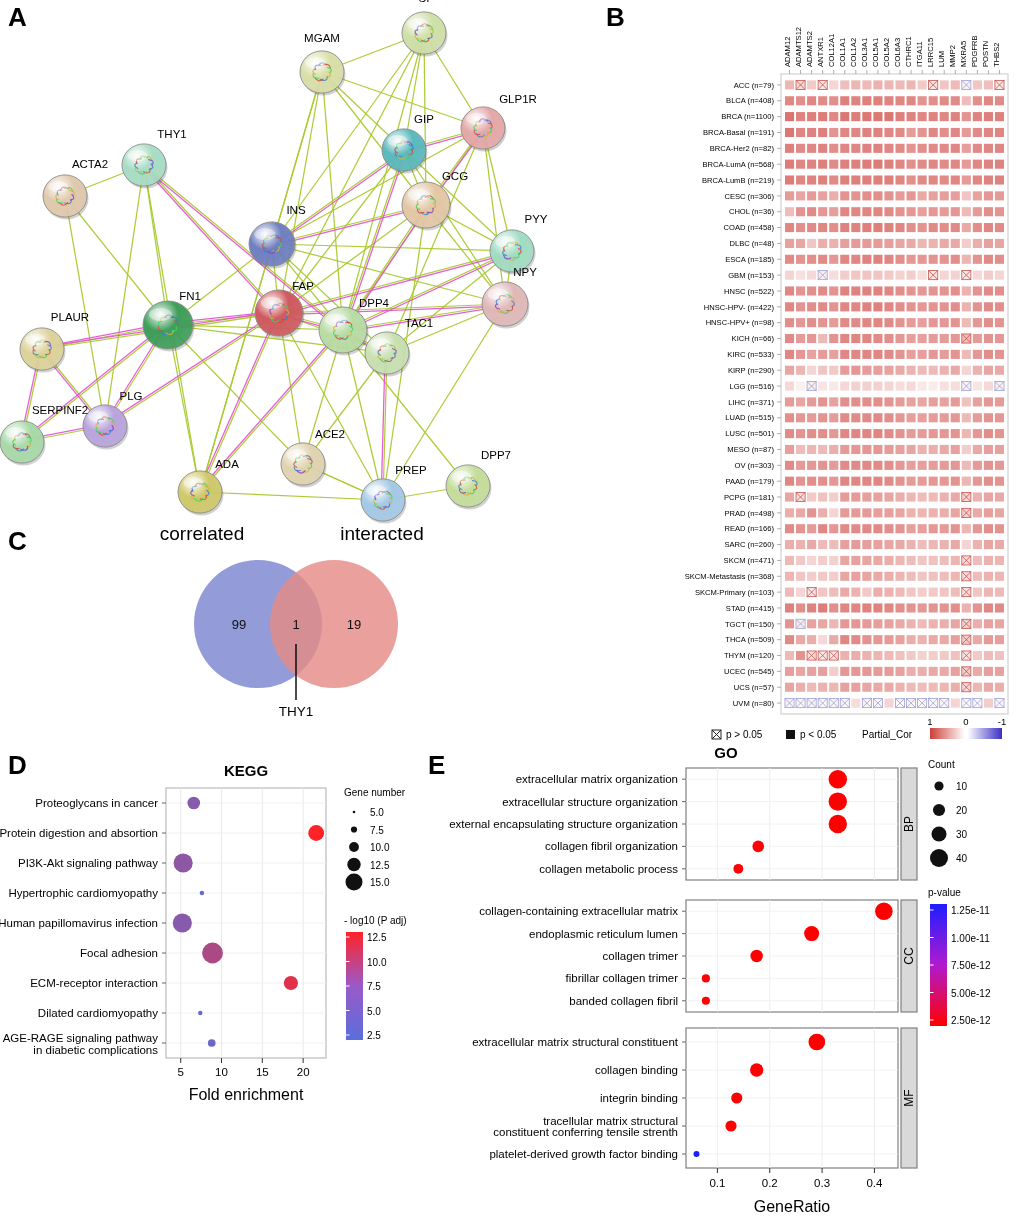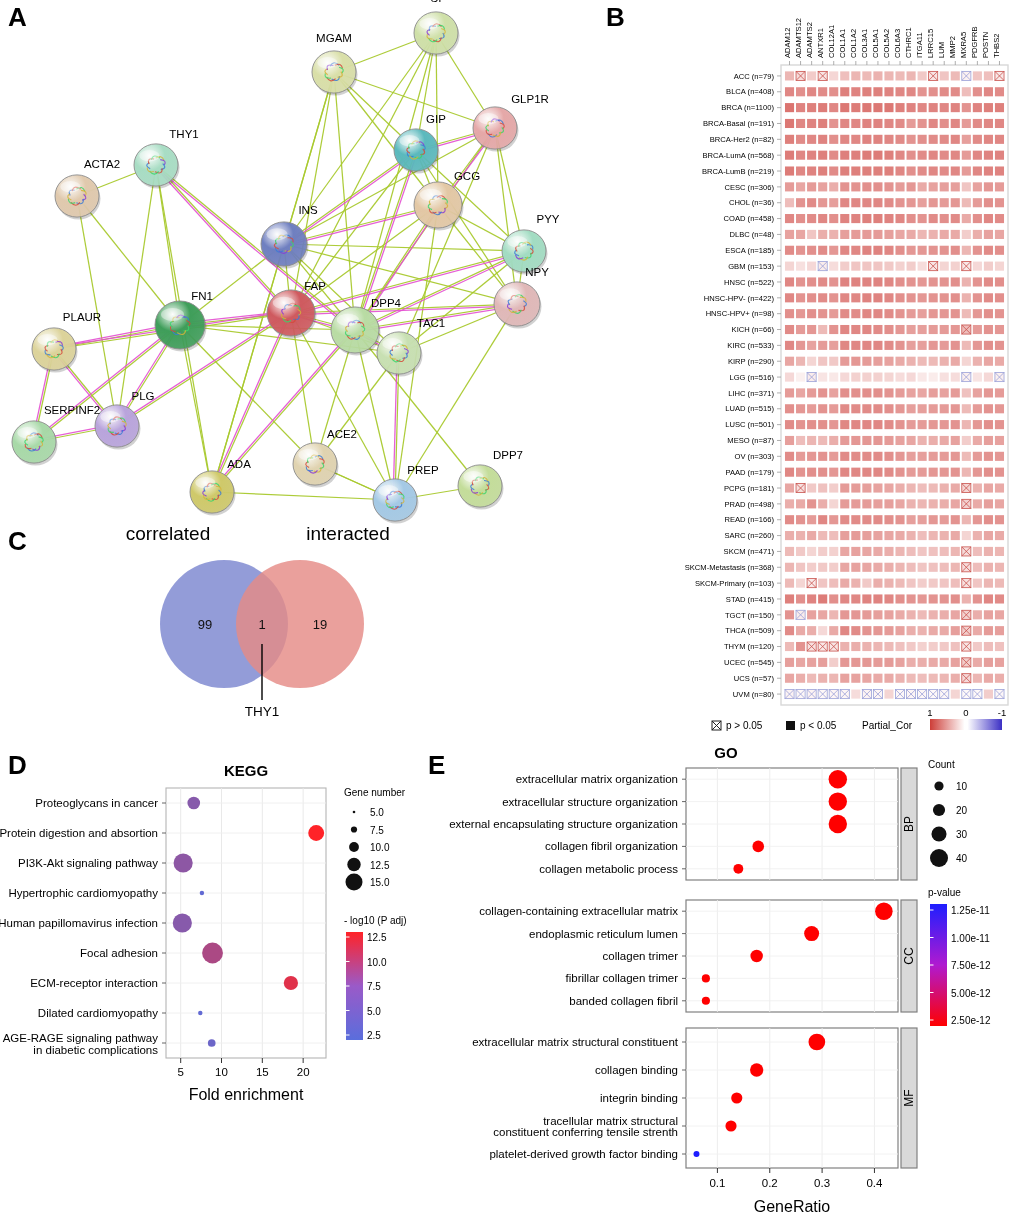--- a/index.html
+++ b/index.html
@@ -16,21 +16,21 @@
   .netlabel{font-size:11.5px;}
   .hm-col{font-size:7.6px;}
   .hm-row{font-size:7.6px;text-anchor:end;}
   .leg-t{font-size:10px;}
   .small{font-size:9.5px;}
 </style>
 </head>
 <body>
 
 <div class="panel-letter" style="left:8px;top:4px;">A</div>
-<div class="abs" style="left:0px;top:8px;width:600px;height:520px;padding-left:12px;">
+<div class="abs" style="left:0px;top:8px;width:600px;height:520px;">
   <svg id="net-svg" width="600" height="520" viewBox="0 0 600 520">
       <defs>
         <radialGradient id="ng0" cx="35%" cy="28%" r="78%">
           <stop offset="0%" stop-color="#ffffff" stop-opacity="0.95"></stop>
           <stop offset="45%" stop-color="#cfe0a8"></stop>
           <stop offset="100%" stop-color="#cfe0a8" stop-opacity="0.88"></stop>
         </radialGradient>
         <radialGradient id="ng1" cx="35%" cy="28%" r="78%">
           <stop offset="0%" stop-color="#ffffff" stop-opacity="0.95"></stop>
           <stop offset="45%" stop-color="#d9dfa8"></stop>
@@ -561,21 +561,21 @@
         <text x="60" y="406" class="netlabel" text-anchor="middle" fill="#000">SERPINF2</text>
         <text x="330" y="430" class="netlabel" text-anchor="middle" fill="#000">ACE2</text>
         <text x="496" y="451" class="netlabel" text-anchor="middle" fill="#000">DPP7</text>
         <text x="227" y="460" class="netlabel" text-anchor="middle" fill="#000">ADA</text>
         <text x="411" y="466" class="netlabel" text-anchor="middle" fill="#000">PREP</text>
       </g>
     </svg>
 </div>
 
 <div class="panel-letter" style="left:606px;top:4px;">B</div>
-<div class="abs" style="left:600px;top:8px;width:420px;height:760px;">
+<div class="abs" style="left:600px;top:17px;width:420px;height:760px;">
   <svg id="hm-svg" width="420" height="760" viewBox="0 0 420 760">
       <rect x="181" y="57" width="227" height="640" fill="#ffffff" stroke="#d8d8d8" stroke-width="1.4"></rect>
       <g>
         <g>
           <rect x="184.975" y="63.375" width="9.1" height="9.1" fill="rgb(236,182,179)"></rect>
         </g>
         <g>
           <rect x="196.025" y="63.375" width="9.1" height="9.1" fill="rgb(246,220,219)"></rect>
           <rect x="196.025" y="63.375" width="9.1" height="9.1" fill="none" stroke="#c9534e" stroke-width="0.8"></rect>
           <line x1="196.025" y1="63.375" x2="205.12500000000003" y2="72.475" stroke="#c9534e" stroke-width="0.8"></line>
@@ -3247,21 +3247,21 @@
           <stop offset="0%" stop-color="#cd3e38"></stop>
           <stop offset="48%" stop-color="#ffffff"></stop>
           <stop offset="52%" stop-color="#ffffff"></stop>
           <stop offset="100%" stop-color="#3b2fc4"></stop>
         </linearGradient>
       </defs>
     </svg>
 </div>
 
 <div class="panel-letter" style="left:8px;top:528px;">C</div>
-<div class="abs" style="left:0px;top:512px;width:500px;height:230px;">
+<div class="abs" style="left:0px;top:512px;width:500px;height:230px;padding-left:34px;">
   <svg width="500" height="230" viewBox="0 0 500 230">
     <text class="" x="168" y="28" font-size="19" text-anchor="middle">correlated</text>
     <text class="" x="348" y="28" font-size="19" text-anchor="middle">interacted</text>
     <circle cx="224" cy="112" r="64" fill="#7b86cf" opacity="0.82"></circle>
     <circle cx="300" cy="112" r="64" fill="#e58b86" opacity="0.82"></circle>
     <text x="205" y="117" font-size="13" text-anchor="middle" fill="#111">99</text>
     <text x="262" y="117" font-size="13" text-anchor="middle" fill="#111">1</text>
     <text x="320" y="117" font-size="13" text-anchor="middle" fill="#111">19</text>
     <line x1="262" y1="132" x2="262" y2="188" stroke="#000" stroke-width="1.4"></line>
     <text x="262" y="204" font-size="13.5" text-anchor="middle">THY1</text>

